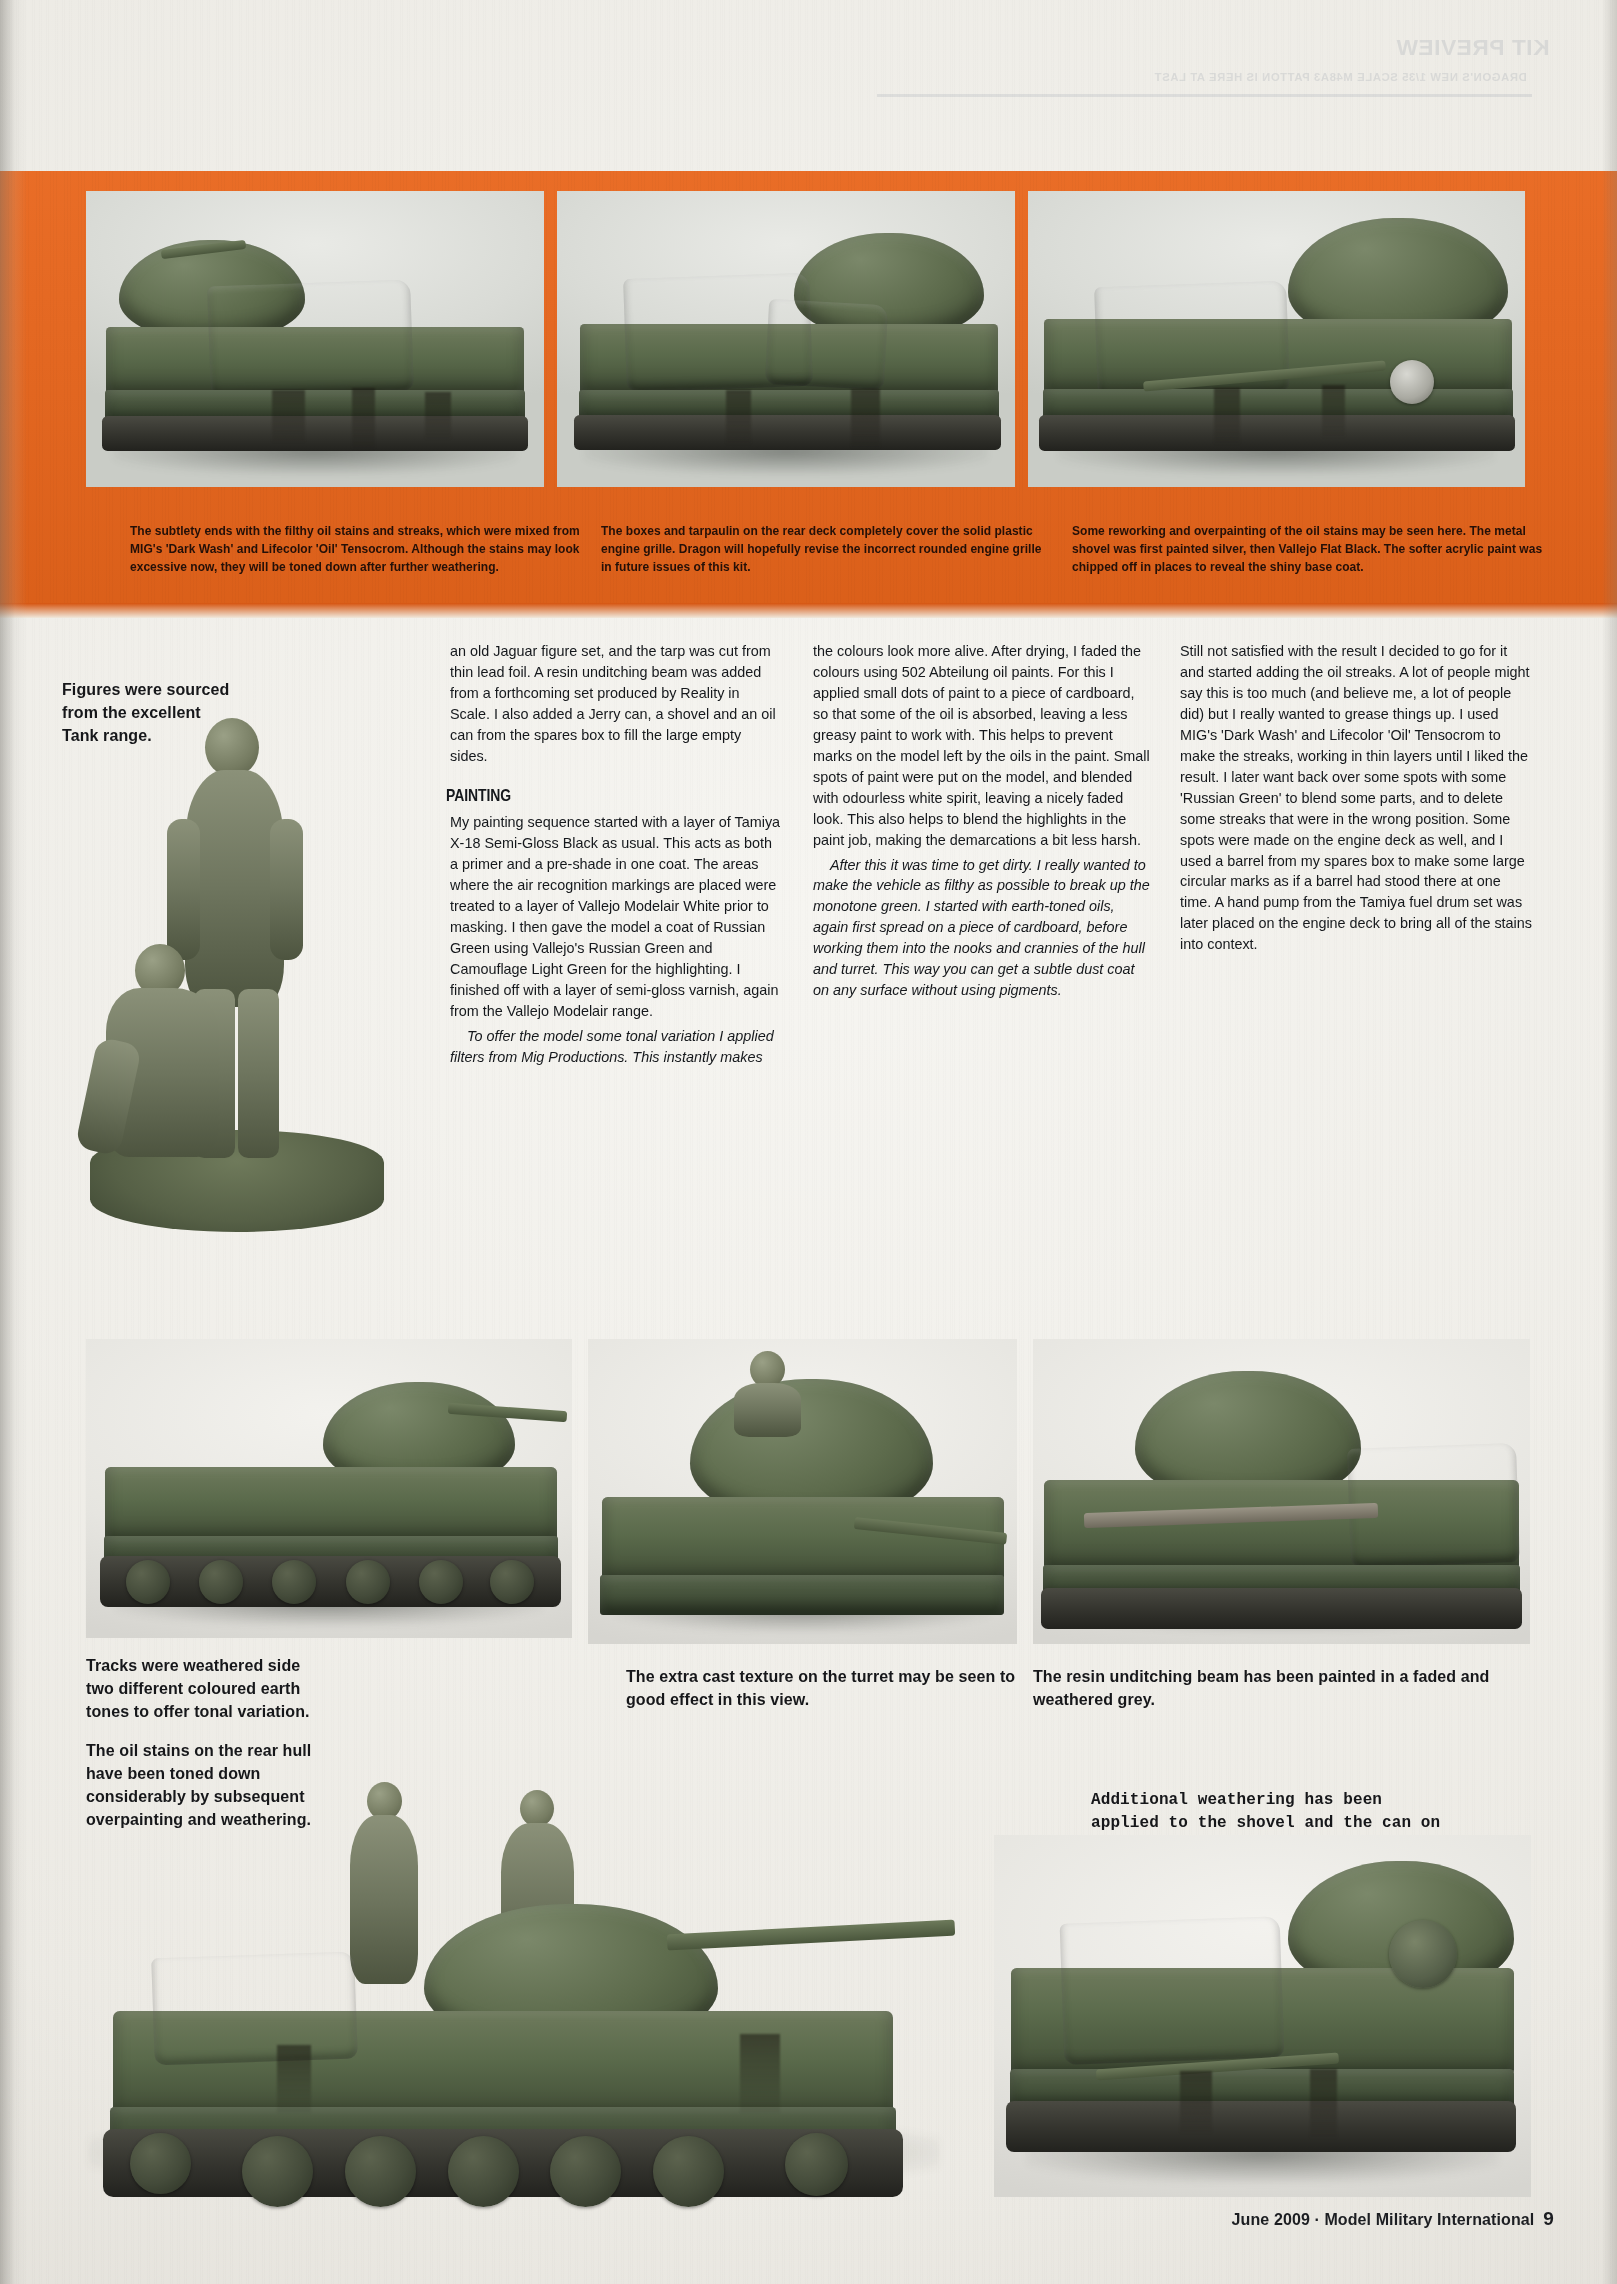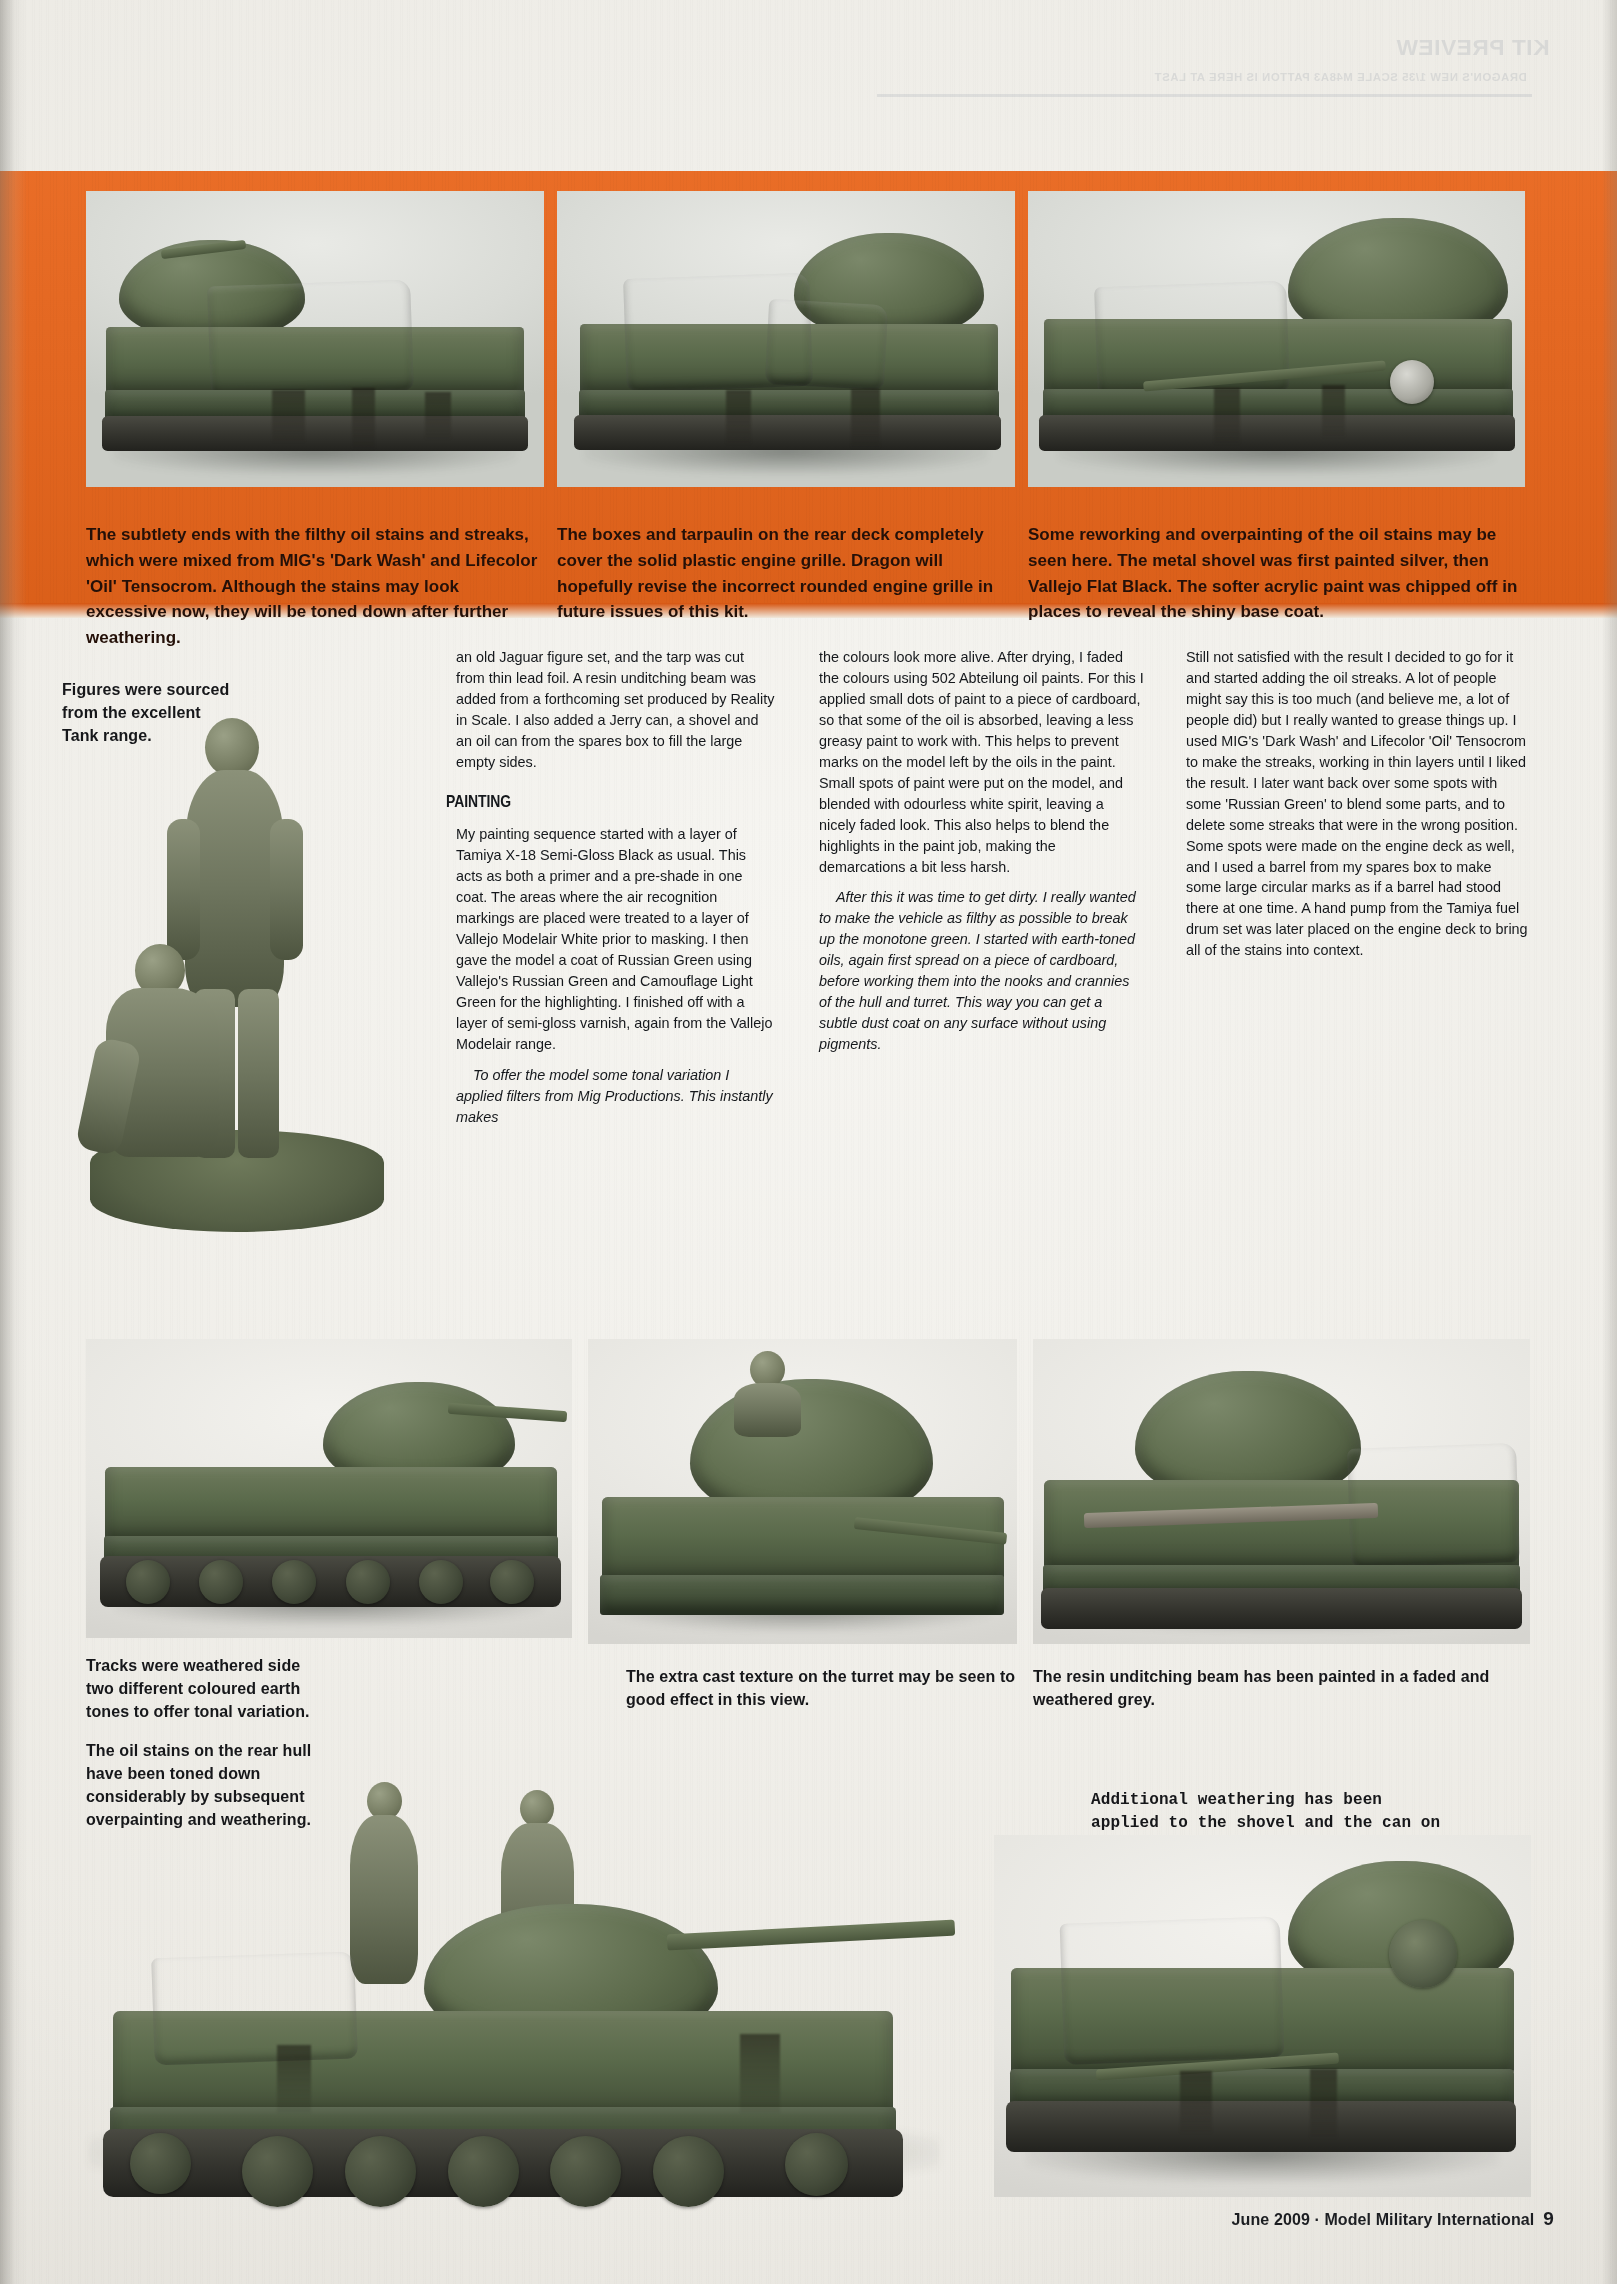--- a/index.html
+++ b/index.html
@@ -164,34 +164,35 @@
     position: absolute;
     background: radial-gradient(ellipse at 50% 30%, #6f7a5b 0%, #566046 60%, #3d4632 100%);
     border-radius: 50% / 32%;
   }
 
   
   .band-caption {
     position: absolute;
     color: #241008;
     font-weight: bold;
-    font-size: 17px;
+    font-size: 12px;
     line-height: 1.52;
     letter-spacing: 0.03px;
+    margin-left: 44px;
   }
 
   
   .col {
     position: absolute;
     font-size: 14.4px;
     line-height: 1.455;
     color: #15181c;
     text-align: left;
   }
-  .col p { margin: 10px; }
+  .col p { margin: 4px; }
   .col p + p { text-indent: 17px; font-style: italic; }
   .subhead {
     font-size: 17px;
     font-weight: bold;
     letter-spacing: -0.1px;
     margin: 17px 0 3.4px 0;
     text-transform: uppercase;
     font-family: "Liberation Sans Narrow", "Liberation Sans", sans-serif;
     transform: scaleX(0.82);
     transform-origin: left center;

